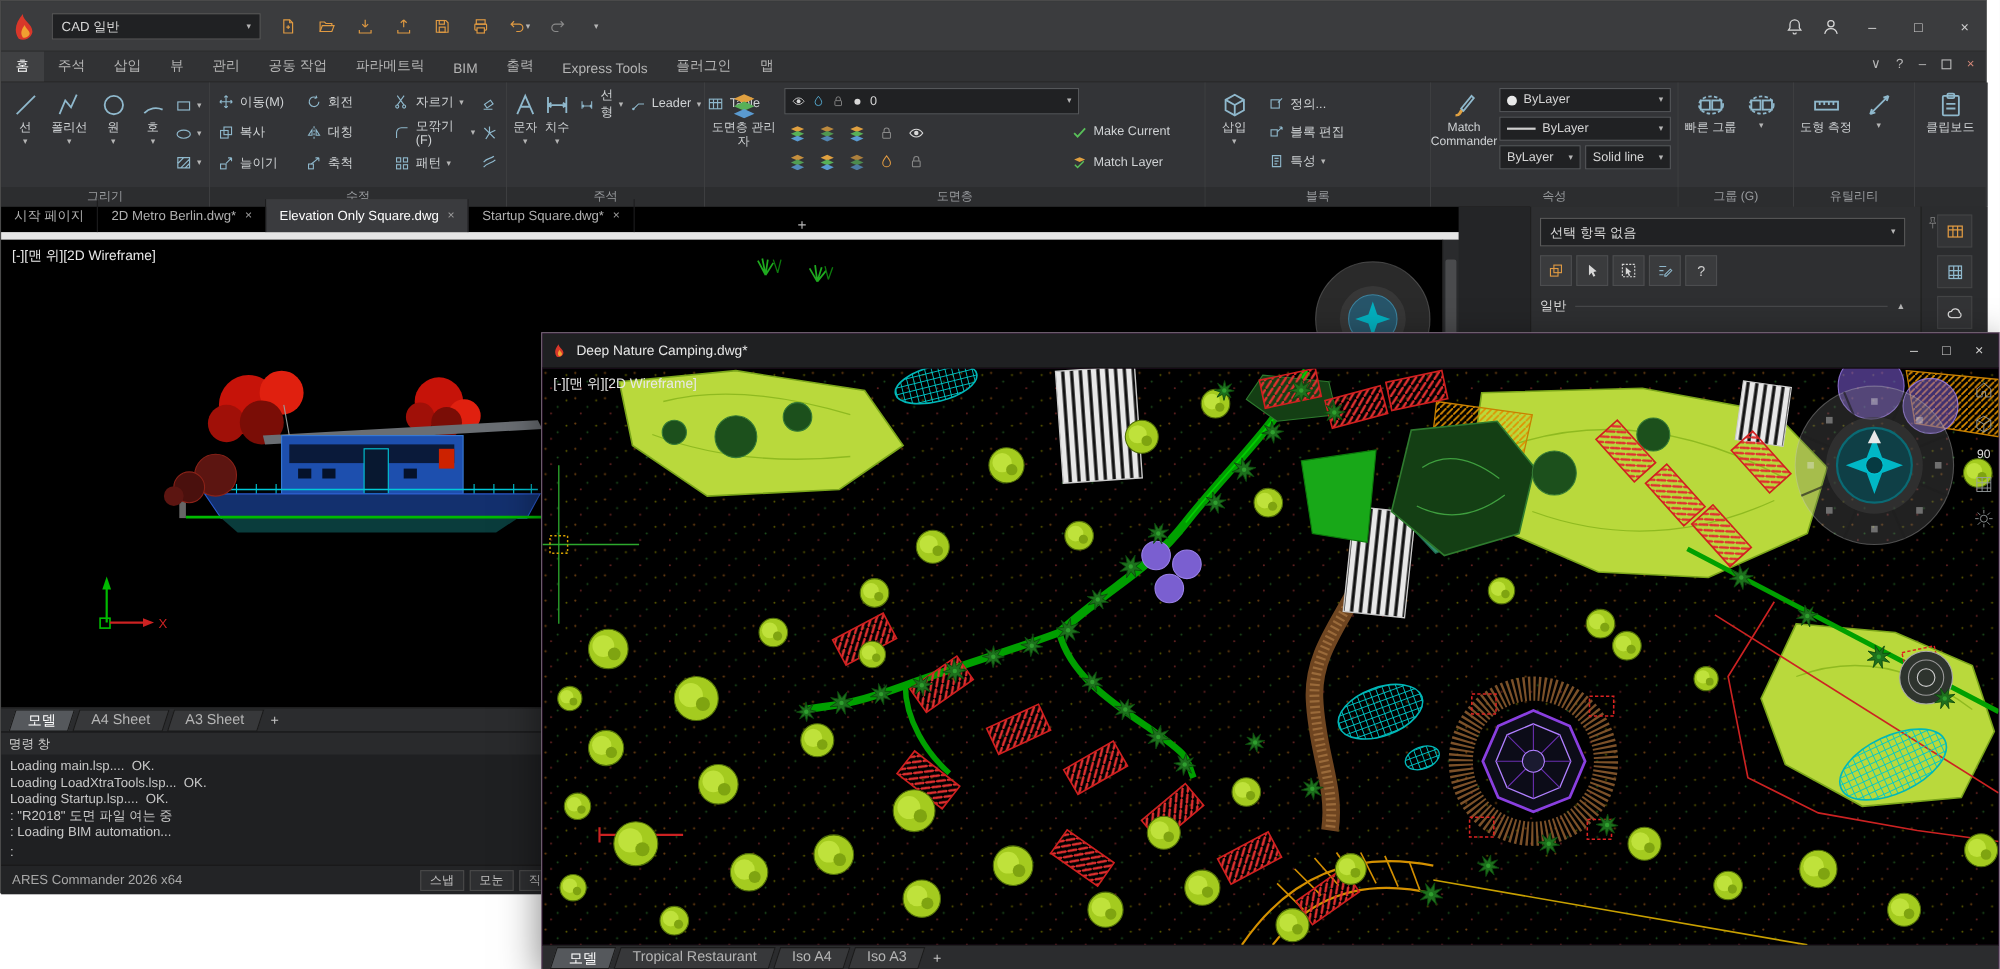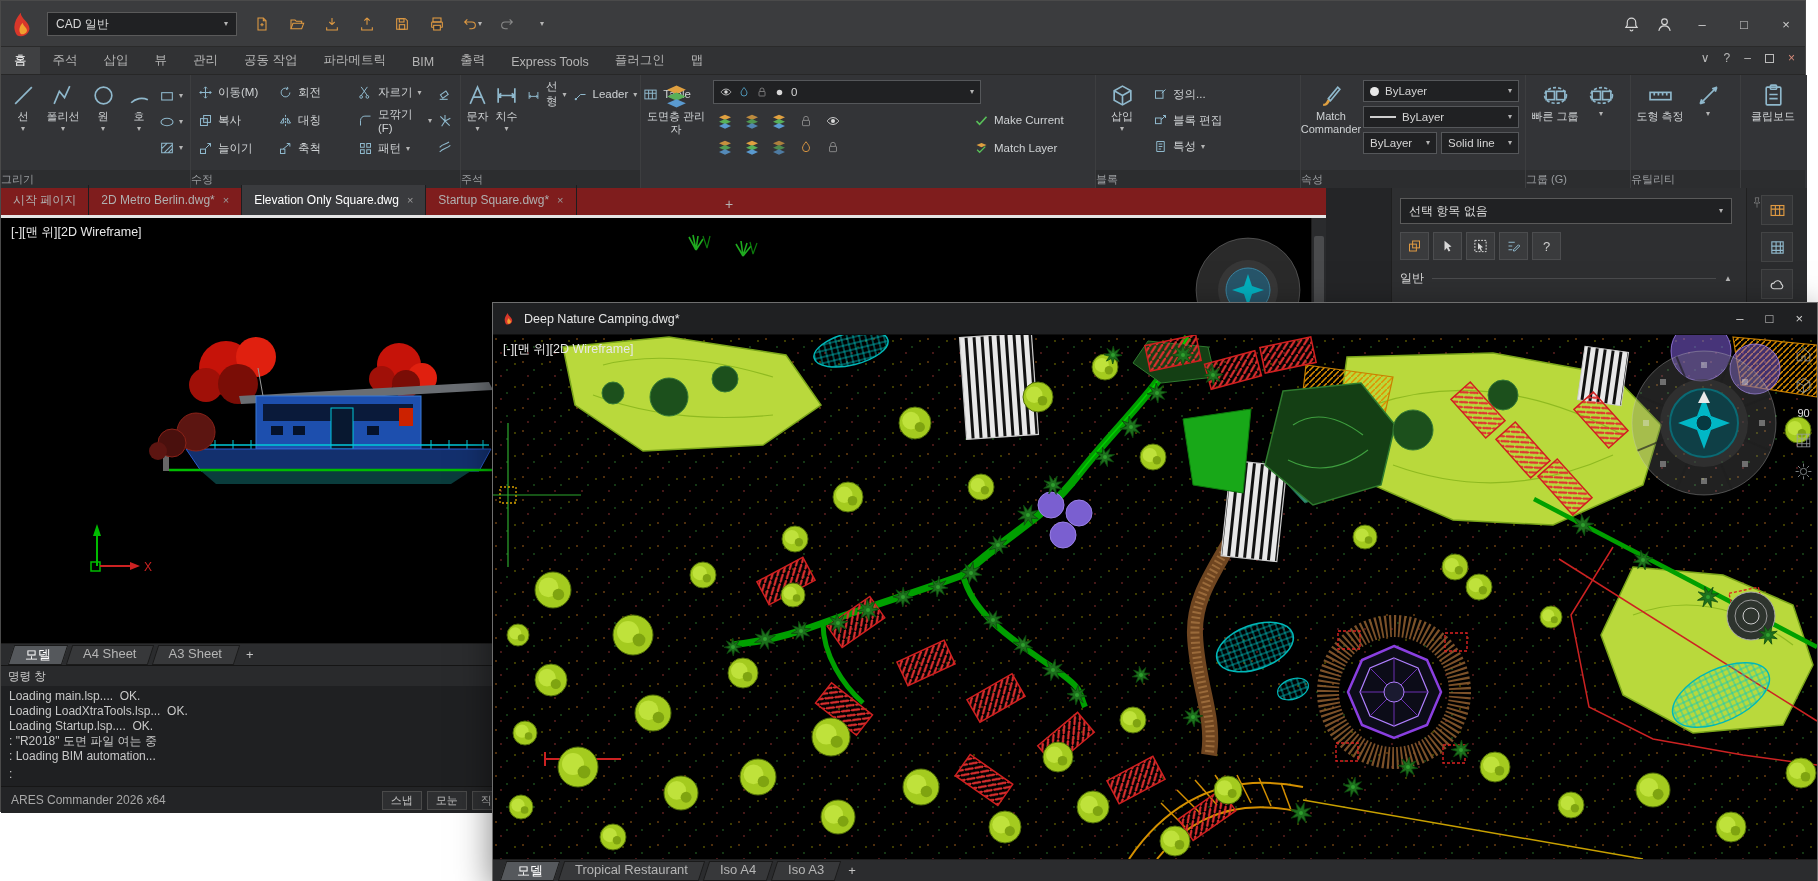--- a/index.html
+++ b/index.html
@@ -32,41 +32,41 @@
   #menurow{left:0;top:46px;width:100%;height:28px;background:#313234;display:flex;align-items:flex-end;border-bottom:1px solid #272727;}
   .rtab{padding:5px 13px;font-size:12.5px;color:#b5b5b5;cursor:pointer;}
   .rtab.active{background:#3f4042;color:#fff;}
   #menu-right{position:absolute;right:10px;top:50px;display:flex;gap:14px;align-items:center;color:#b9b9b9;font-size:12px;}
   .box-ic{width:9px;height:9px;border:1px solid #bbb;display:inline-block;}
 
   
   #ribbon{left:0;top:74px;width:1806px;height:113px;background:#333437;display:flex;}
   .rgroup{position:relative;height:113px;border-right:1px solid #3d3e40;flex:0 0 auto;}
   .glabel{position:absolute;left:0;right:0;bottom:0;height:18px;background:#2c2d2f;font-size:11px;color:#9a9da0;
-     line-height:18px;white-space:nowrap;overflow:hidden;}
+     text-align:center;line-height:18px;white-space:nowrap;overflow:hidden;}
   .gbody{position:absolute;left:0;right:0;top:0;bottom:18px;padding:4px 4px;}
   .bigbtn{display:flex;flex-direction:column;align-items:center;justify-content:flex-start;gap:2px;padding-top:4px;
      font-size:11px;color:#cfd2d4;text-align:center;cursor:pointer;}
   .bigbtn .si{width:25px;height:25px;}
   .blab{line-height:1.15;}
   .mrow{display:flex;align-items:center;gap:5px;font-size:11.5px;color:#cfd2d4;cursor:pointer;padding:0 3px;height:26px;}
   .mrow .si{width:15px;height:15px;}
   .mrow .mini-arrow{display:none;font-size:8px;color:#b5b5b5;}
   .mrow.has-menu .mini-arrow{display:inline;}
   .minirow{display:flex;align-items:center;gap:4px;height:25px;padding:0 2px;cursor:pointer;}
   .sel{display:flex;align-items:center;gap:6px;background:#202123;border:1px solid #55575a;color:#d5d5d5;
      font-size:11.5px;height:22px;padding:0 6px;cursor:pointer;}
   .sel .mini{margin-left:auto;}
   .swatch-dot{width:9px;height:9px;border-radius:50%;background:#e8e8e8;}
   .lw-sample{width:26px;height:2px;background:#cfcfcf;}
   .laybtn{width:24px;height:23px;display:flex;align-items:center;justify-content:center;cursor:pointer;border-radius:2px;}
   .laybtn .si{width:16px;height:16px;}
 
   
-  #docbar{left:0;top:187px;width:1390px;height:30px;background:#7f1d1d;display:flex;align-items:flex-end;border-bottom:3px solid #e5e5e5;text-align:right;}
+  #docbar{left:0;top:187px;width:1390px;height:30px;background:#000000;display:flex;align-items:flex-end;border-bottom:7px solid #e5e5e5;text-align:right;}
   .dtab{display:flex;align-items:center;gap:8px;padding:6px 12px;font-size:12px;color:#b0b0b0;border-right:1px solid #1d1d1f;
      white-space:nowrap;cursor:pointer;height:30px;}
   .dtab.active{background:#3a3b3e;color:#fff;}
   .dtab .x{font-size:11px;color:#9a9a9a;}
   .plus-tab{padding:4px 12px;color:#b5b5b5;font-size:14px;cursor:pointer;}
 
   
   #viewport{left:0;top:217px;width:1310px;height:425px;background:#000;overflow:hidden;}
   .vplabel{position:absolute;left:10px;top:6px;color:#e8e8e8;font-size:12.5px;z-index:3;}
   #vscroll{left:1310px;top:217px;width:15px;height:425px;background:#2a2b2d;border-left:1px solid #1c1c1c;}
@@ -714,20 +714,21 @@
               </svg>
               <span>Make Current</span>
             </div>
           <div class="mrow" style="position:absolute;left:330px;top:60px">
             <svg class="si">
                 <use href="#ic-matchlayer"></use>
               </svg>
               <span>Match Layer</span>
             </div>
         </div>
+        <div class="glabel">도면층</div>
       </div>
 
       <div class="rgroup" style="width:205px">
         <div class="gbody" style="display:flex;gap:6px">
           <div class="bigbtn" style="width:44px">
             <svg class="si">
                 <use href="#ic-insert"></use>
               </svg>
               <span class="blab">삽입</span>
               <span class="mini">▾</span>

